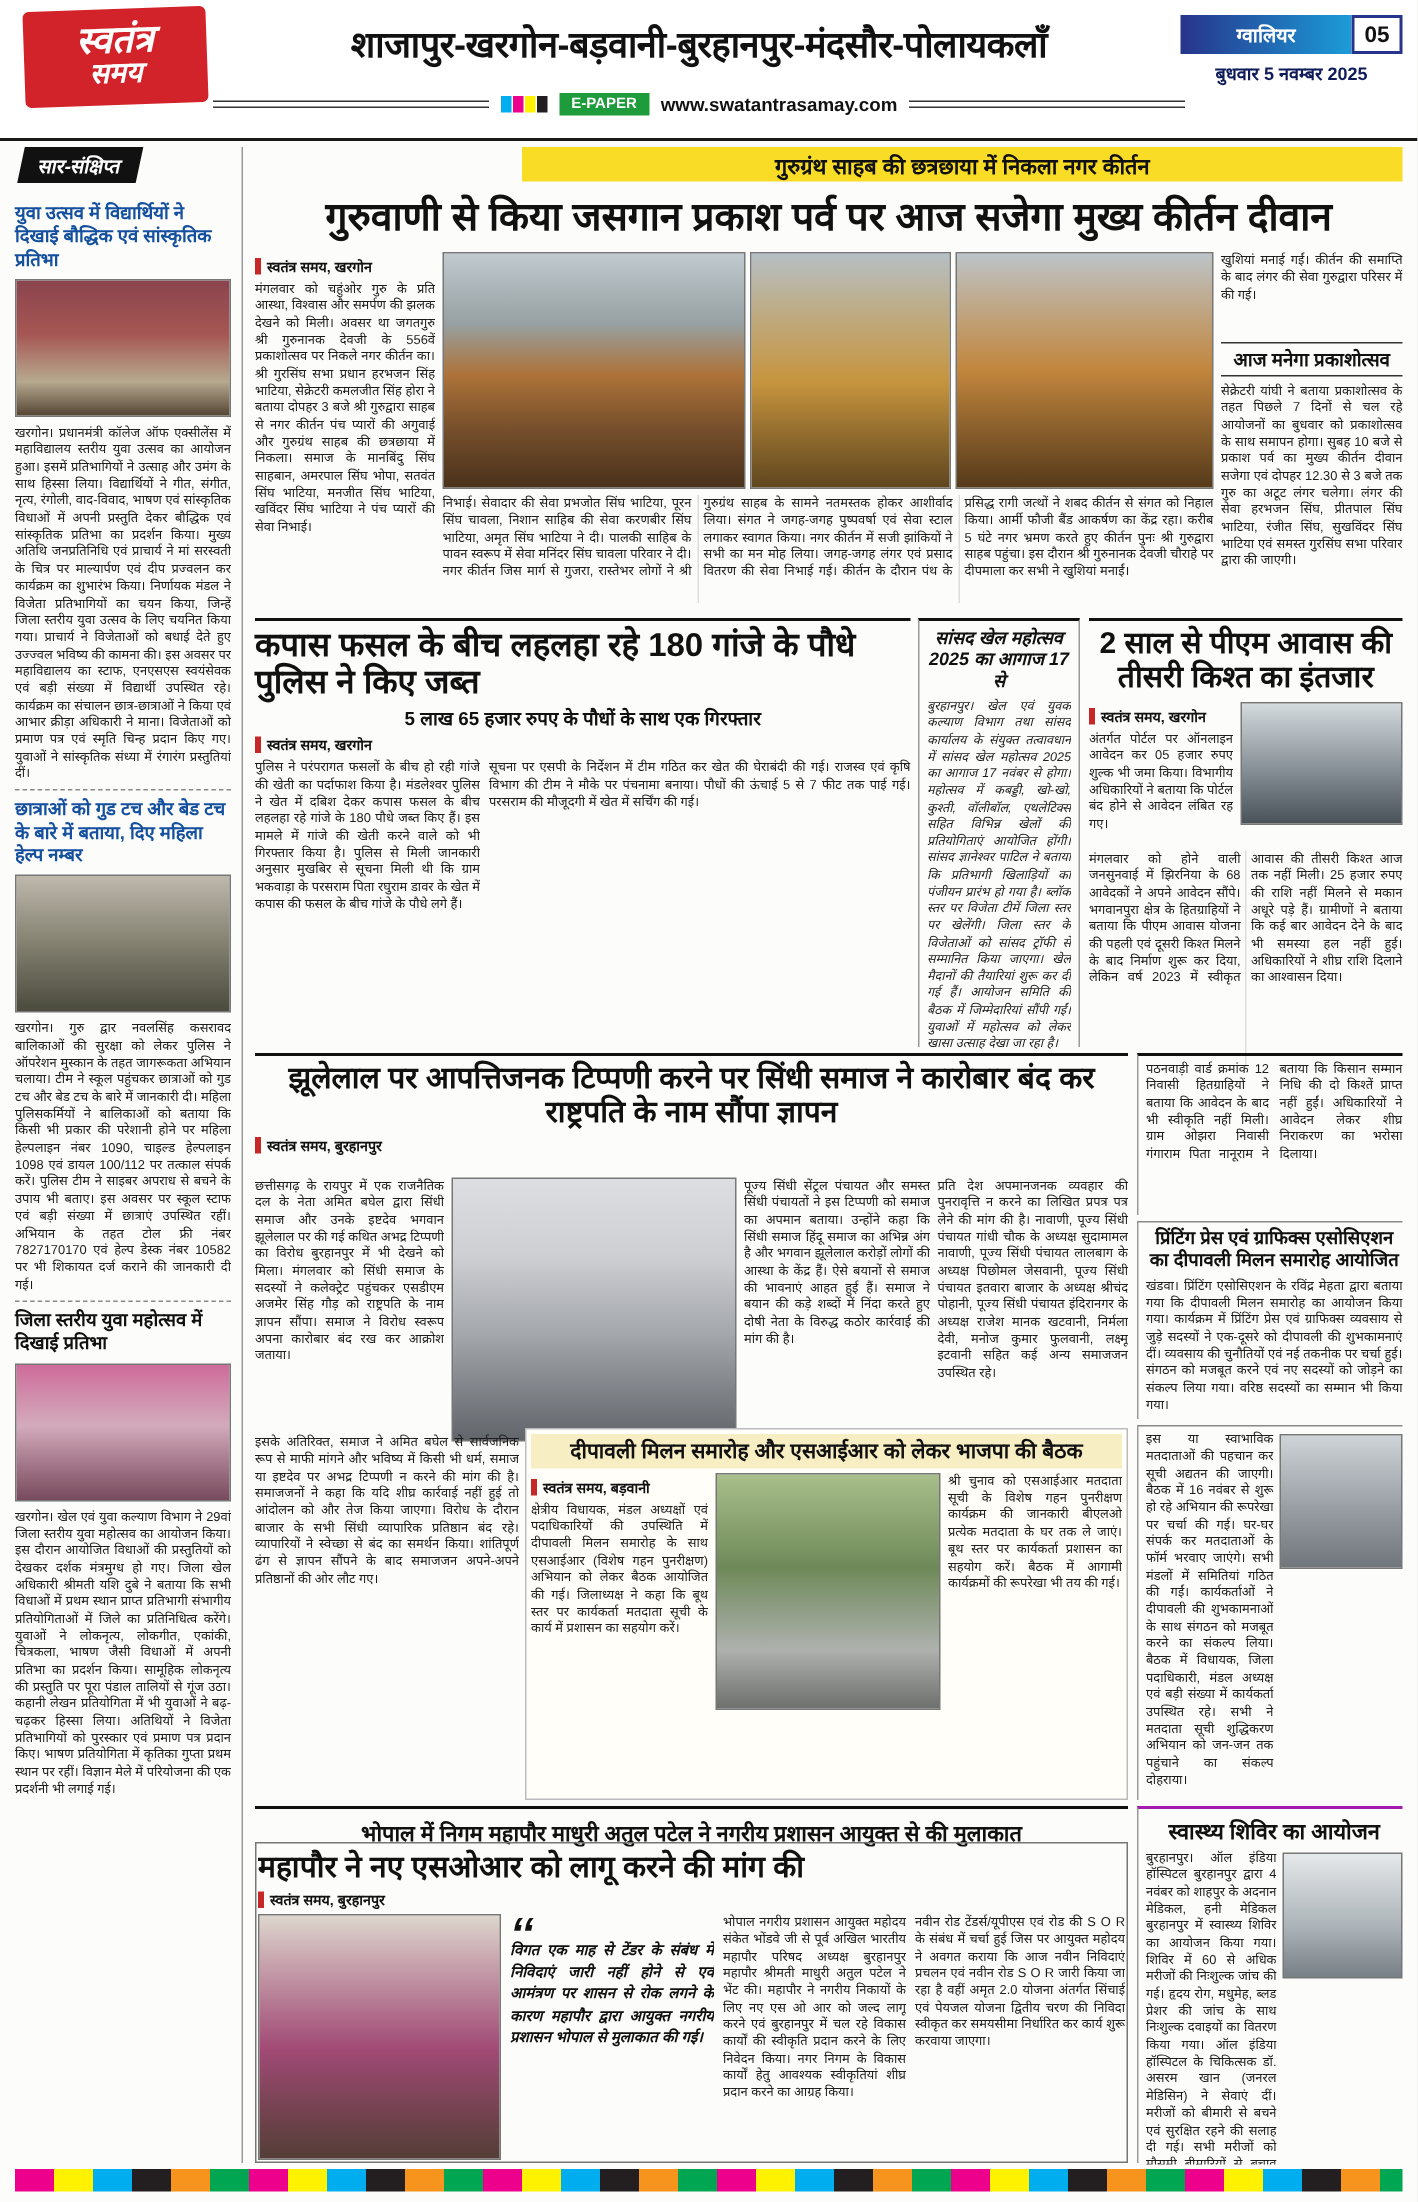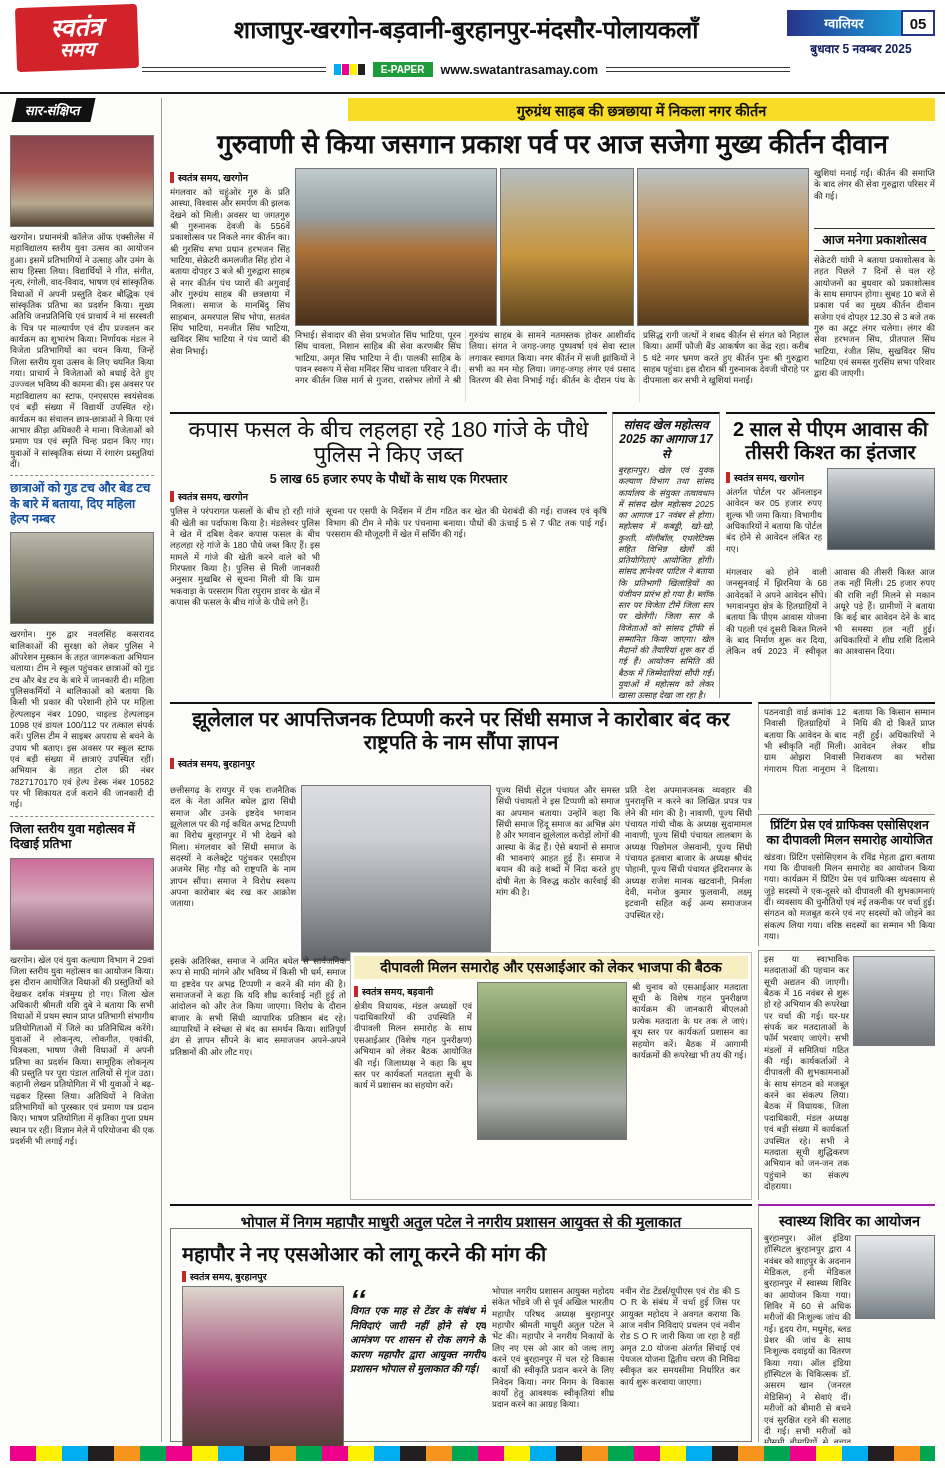--- a/index.html
+++ b/index.html
@@ -51,21 +51,21 @@
   .kphotos{display:flex;gap:3px;height:158px}
   .kp1{width:202px}.kp2{width:134px}.kp3{width:172px}
   .ph-k1{background:linear-gradient(180deg,#b9c4c9 0%,#9aa5a8 30%,#c07a35 52%,#8a5a2e 75%,#5f4024 100%)}
   .ph-k2{background:linear-gradient(180deg,#adb8bd,#e0a43c 55%,#7a5a28)}
   .ph-k3{background:linear-gradient(180deg,#b5bdc2,#d7903a 50%,#6e4b22)}
   .ktext{margin-top:4px;height:72px;column-count:3;column-gap:8px;column-rule:1px solid #ddd}
   .kc5{width:121px}
   .ksub{font-size:12.5px;font-weight:800;text-align:center;margin:4px 0;border-top:1px solid #333;border-bottom:1px solid #333;padding:2px 0}
   
   #ganja{position:absolute;left:0;top:314px;width:437px;height:286px;border-top:2px solid #111;padding-top:4px}
-  .g-head{font-size:22px;font-weight:400;text-align:center;line-height:1.12}
+  .g-head{font-size:22px;font-weight:700;line-height:1.12}
   .g-sub{font-size:12.5px;font-weight:800;text-align:center;margin:3px 0}
   .g-row{display:flex;gap:6px;margin-top:2px}
   .g-a{width:150px}.g-mid{width:180px}.g-b{flex:1}
   .g-photo{height:140px}
   .ph-ganja{background:radial-gradient(circle at 60% 40%,#4a5e33,#222d18 70%)}
   .g-cap{margin-top:3px;font-weight:700}
   
   #khel{position:absolute;left:442px;top:314px;width:108px;height:286px;border-top:2px solid #111;border-left:1px solid #999;border-right:1px solid #999;padding:4px 5px 0}
   .kh-head{font-style:italic;font-weight:800;font-size:12px;text-align:center;line-height:1.2;margin-bottom:4px}
   
@@ -91,21 +91,21 @@
   .ph-bjp{background:linear-gradient(180deg,#9fb87e,#6f8f55 40%,#cfd3cf 75%,#8b8f8a)}
   
   #awas-cont{position:absolute;left:588px;top:604px;width:177px;height:108px;border-top:2px solid #111;border-left:1px solid #999;padding:3px 0 0 5px;column-count:2;column-gap:7px}
   #printing{position:absolute;left:588px;top:716px;width:177px;height:132px;border-top:1px solid #888;border-left:1px solid #999;padding:3px 0 0 5px}
   .p-head{font-size:12.3px;font-weight:800;text-align:center;line-height:1.25;margin-bottom:3px}
   #bjp-right{position:absolute;left:588px;top:852px;width:177px;height:250px;border-top:1px solid #888;border-left:1px solid #999;padding:3px 0 0 5px}
   .br-photo{float:right;width:82px;height:90px;margin:2px 0 3px 4px}
   .ph-bjp2{background:linear-gradient(180deg,#c9cfd4,#8f979e)}
   
   #mayor-strip{position:absolute;left:0;top:1106px;width:582px;text-align:center;font-size:14.5px;font-weight:800;border-top:2px solid #111;padding-top:5px;white-space:nowrap;overflow:hidden}
-  #mayor{position:absolute;left:0;top:1130px;width:582px;height:214px;border:1px solid #777;padding:11px}
+  #mayor{position:absolute;left:0;top:1130px;width:582px;height:214px;border:1px solid #777;padding:1px}
   .m-head{font-size:20px;font-weight:800;white-space:nowrap;overflow:hidden}
   .m-row{display:flex;gap:6px;margin-top:3px;height:168px}
   .m-photo{width:162px;height:164px}
   .ph-mayor{background:linear-gradient(180deg,#d9d2c8,#b34b7e 55%,#6b4f46)}
   .m-quote{width:136px;font-style:italic;font-weight:700;font-size:10px;line-height:1.45;position:relative;padding-top:18px;text-align:justify;overflow:hidden}
   .m-quote::before{content:"\2018\2018";position:absolute;top:-8px;left:0;font-size:30px;font-weight:800;color:#111}
   .m-a{width:122px}.m-b{flex:1}
   #health{position:absolute;left:588px;top:1106px;width:177px;height:238px;border-top:2px solid #a21caf;border-left:1px solid #999;padding:4px 0 0 5px}
   .h-head{font-size:14.5px;font-weight:800;text-align:center;margin-bottom:3px}
   .h-photo{float:right;width:80px;height:84px;margin:2px 0 3px 4px}
@@ -142,20 +142,21 @@
         <span id="page-no">05</span>
       </div>
       <div id="date-line">बुधवार 5 नवम्बर 2025</div>
     </div>
   </header>
 
   <aside id="sidebar">
     <div id="sidebar-tab">सार-संक्षिप्त</div>
 
     <div class="sb-art">
+      <div class="sb-h blue">युवा उत्सव में विद्यार्थियों ने दिखाई बौद्धिक एवं सांस्कृतिक प्रतिभा</div>
       <div class="sb-photo ph ph-s1"></div>
       <div class="sb-body tiny">खरगोन। प्रधानमंत्री कॉलेज ऑफ एक्सीलेंस में महाविद्यालय स्तरीय युवा उत्सव का आयोजन हुआ। इसमें प्रतिभागियों ने उत्साह और उमंग के साथ हिस्सा लिया। विद्यार्थियों ने गीत, संगीत, नृत्य, रंगोली, वाद-विवाद, भाषण एवं सांस्कृतिक विधाओं में अपनी प्रस्तुति देकर बौद्धिक एवं सांस्कृतिक प्रतिभा का प्रदर्शन किया। मुख्य अतिथि जनप्रतिनिधि एवं प्राचार्य ने मां सरस्वती के चित्र पर माल्यार्पण एवं दीप प्रज्वलन कर कार्यक्रम का शुभारंभ किया। निर्णायक मंडल ने विजेता प्रतिभागियों का चयन किया, जिन्हें जिला स्तरीय युवा उत्सव के लिए चयनित किया गया। प्राचार्य ने विजेताओं को बधाई देते हुए उज्ज्वल भविष्य की कामना की। इस अवसर पर महाविद्यालय का स्टाफ, एनएसएस स्वयंसेवक एवं बड़ी संख्या में विद्यार्थी उपस्थित रहे। कार्यक्रम का संचालन छात्र-छात्राओं ने किया एवं आभार क्रीड़ा अधिकारी ने माना। विजेताओं को प्रमाण पत्र एवं स्मृति चिन्ह प्रदान किए गए। युवाओं ने सांस्कृतिक संध्या में रंगारंग प्रस्तुतियां दीं।</div>
     </div>
 
     <div class="sb-art">
       <div class="sb-h blue">छात्राओं को गुड टच और बेड टच के बारे में बताया, दिए महिला हेल्प नम्बर</div>
       <div class="sb-photo ph ph-s2"></div>
       <div class="sb-body tiny">खरगोन। गुरु द्वार नवलसिंह कसरावद बालिकाओं की सुरक्षा को लेकर पुलिस ने ऑपरेशन मुस्कान के तहत जागरूकता अभियान चलाया। टीम ने स्कूल पहुंचकर छात्राओं को गुड टच और बेड टच के बारे में जानकारी दी। महिला पुलिसकर्मियों ने बालिकाओं को बताया कि किसी भी प्रकार की परेशानी होने पर महिला हेल्पलाइन नंबर 1090, चाइल्ड हेल्पलाइन 1098 एवं डायल 100/112 पर तत्काल संपर्क करें। पुलिस टीम ने साइबर अपराध से बचने के उपाय भी बताए। इस अवसर पर स्कूल स्टाफ एवं बड़ी संख्या में छात्राएं उपस्थित रहीं। अभियान के तहत टोल फ्री नंबर 7827170170 एवं हेल्प डेस्क नंबर 10582 पर भी शिकायत दर्ज कराने की जानकारी दी गई।</div>
     </div>
 

